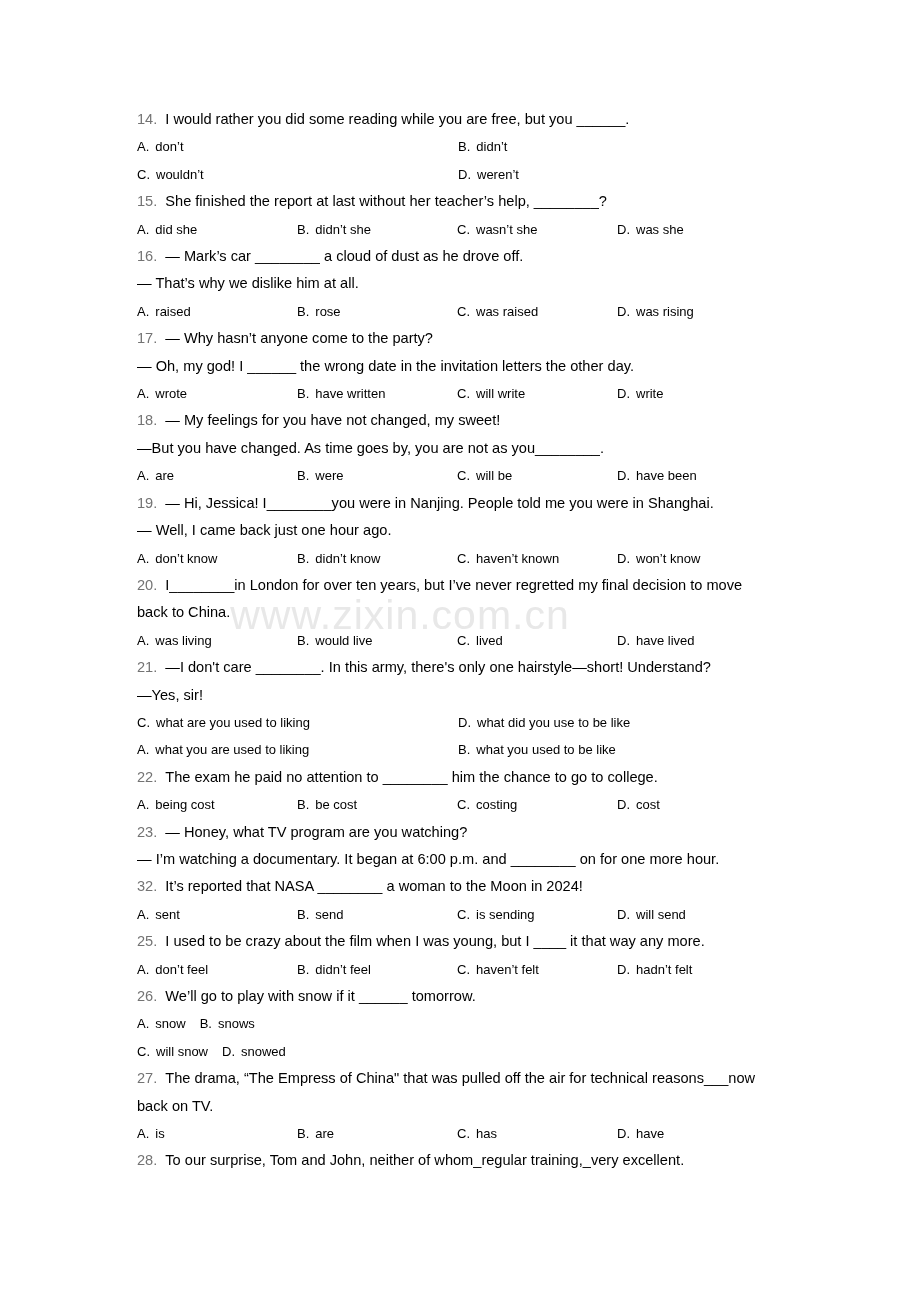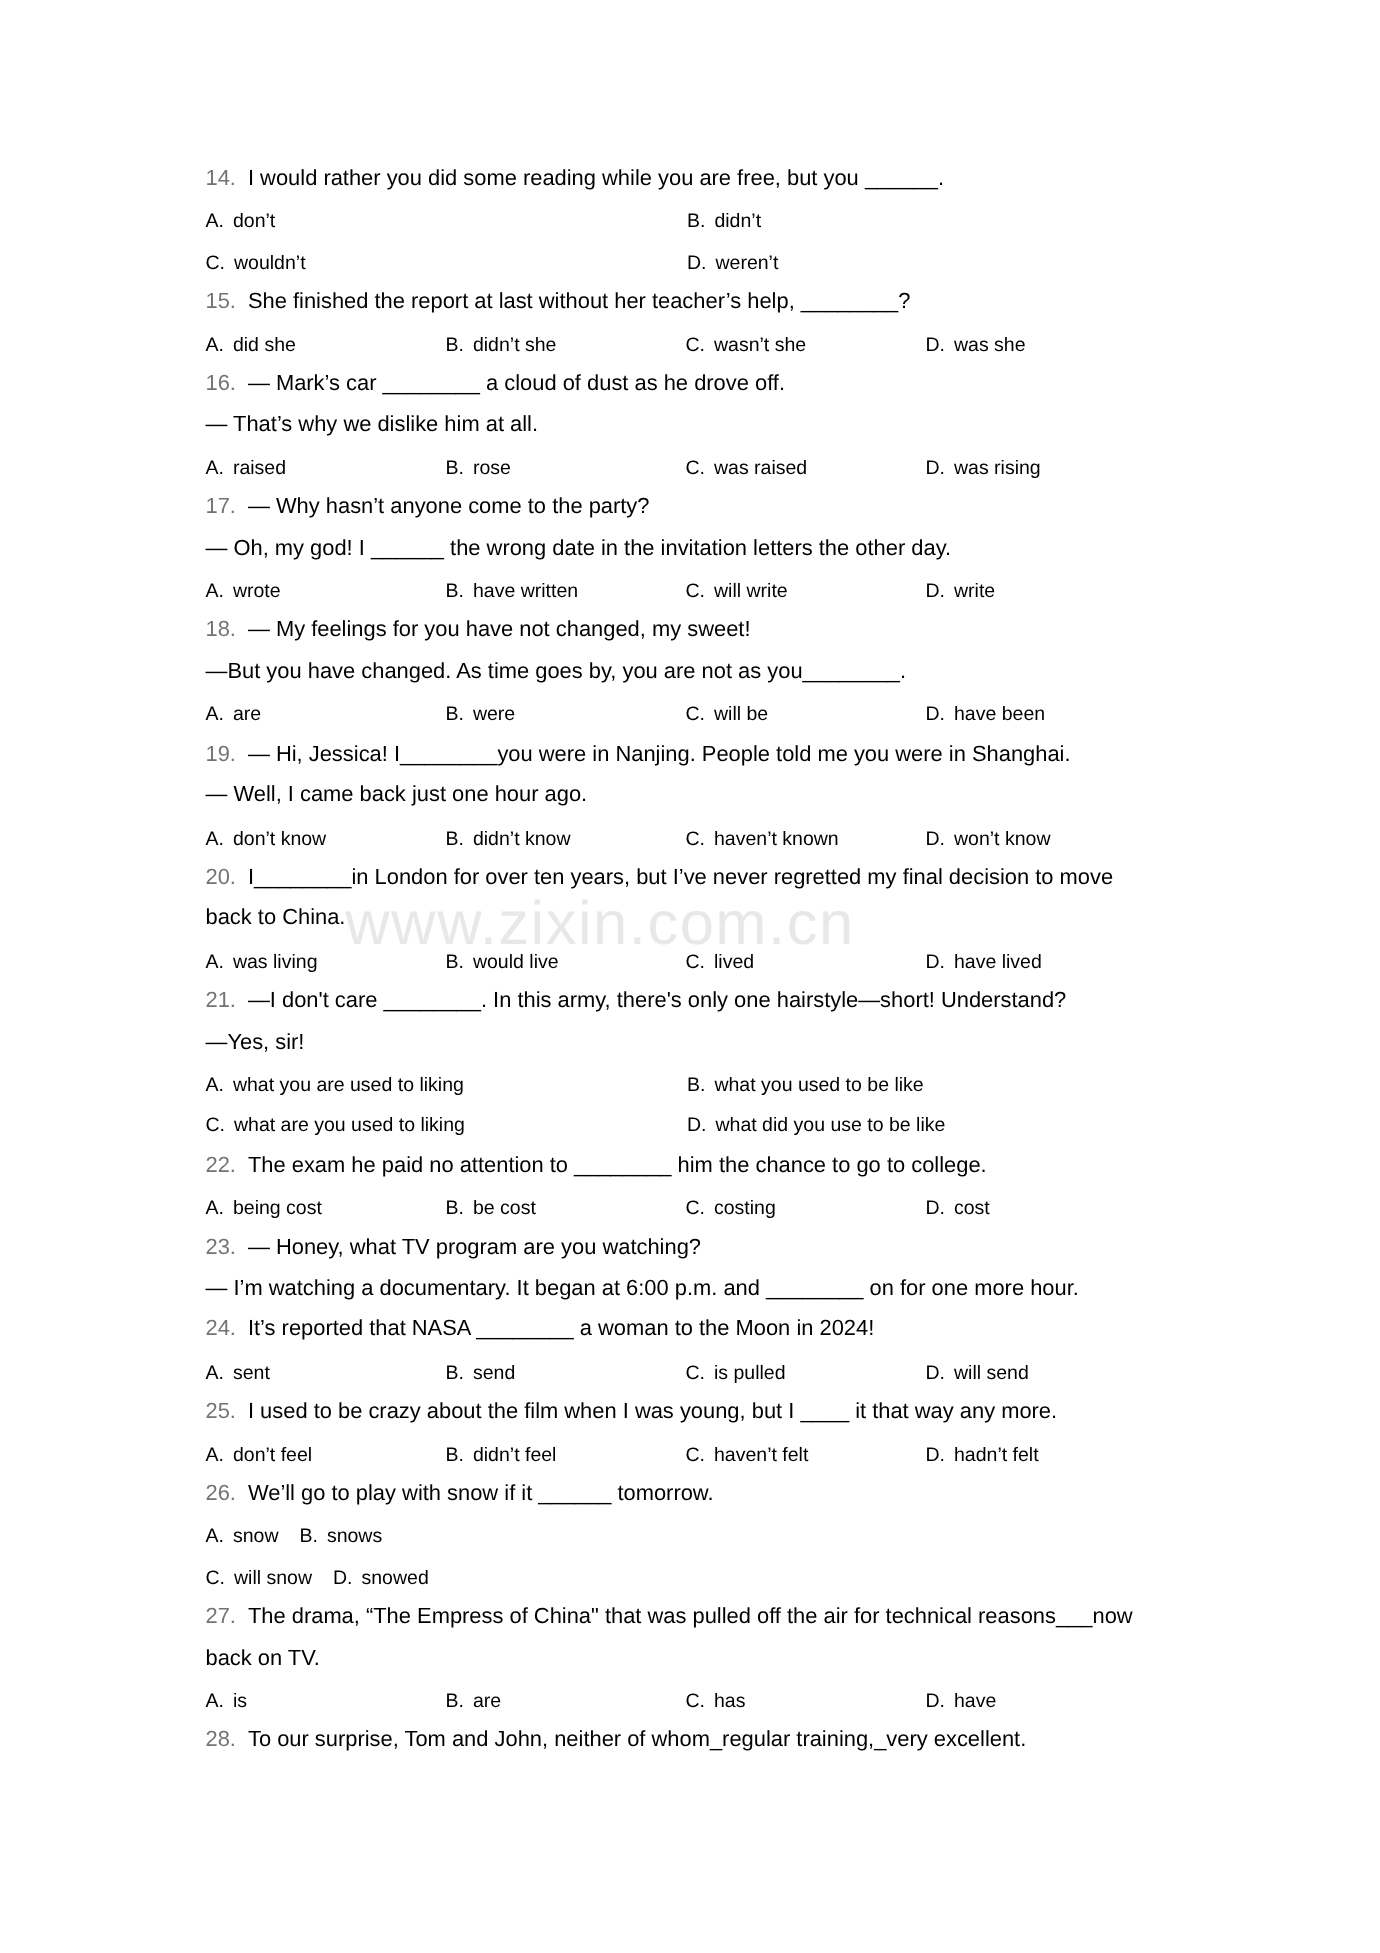--- a/index.html
+++ b/index.html
@@ -141,34 +141,34 @@
       <div class="opts cols4 row"><span class="opt"><span class="lbl">A.</span><span>don’t know</span></span><span class="opt"><span class="lbl">B.</span><span>didn’t know</span></span><span class="opt"><span class="lbl">C.</span><span>haven’t known</span></span><span class="opt"><span class="lbl">D.</span><span>won’t know</span></span></div>
     </div>
     <div class="q-block">
       <div class="stem"><span class="qnum">20.</span><span class="qnum-gap"></span><span>I________in London for over ten years, but I’ve never regretted my final decision to move</span></div>
       <div class="cont">back to China.</div>
       <div class="opts cols4 row"><span class="opt"><span class="lbl">A.</span><span>was living</span></span><span class="opt"><span class="lbl">B.</span><span>would live</span></span><span class="opt"><span class="lbl">C.</span><span>lived</span></span><span class="opt"><span class="lbl">D.</span><span>have lived</span></span></div>
     </div>
     <div class="q-block">
       <div class="stem"><span class="qnum">21.</span><span class="qnum-gap"></span><span>—I don't care ________. In this army, there's only one hairstyle—short! Understand?</span></div>
       <div class="cont">—Yes, sir!</div>
+      <div class="opts cols2 row"><span class="opt"><span class="lbl">C.</span><span>what are you used to liking</span></span><span class="opt"><span class="lbl">D.</span><span>what did you use to be like</span></span></div>
       <div class="opts cols2 row"><span class="opt"><span class="lbl">A.</span><span>what you are used to liking</span></span><span class="opt"><span class="lbl">B.</span><span>what you used to be like</span></span></div>
-      <div class="opts cols2 row"><span class="opt"><span class="lbl">C.</span><span>what are you used to liking</span></span><span class="opt"><span class="lbl">D.</span><span>what did you use to be like</span></span></div>
     </div>
     <div class="q-block">
       <div class="stem"><span class="qnum">22.</span><span class="qnum-gap"></span><span>The exam he paid no attention to ________ him the chance to go to college.</span></div>
       <div class="opts cols4 row"><span class="opt"><span class="lbl">A.</span><span>being cost</span></span><span class="opt"><span class="lbl">B.</span><span>be cost</span></span><span class="opt"><span class="lbl">C.</span><span>costing</span></span><span class="opt"><span class="lbl">D.</span><span>cost</span></span></div>
     </div>
     <div class="q-block">
       <div class="stem"><span class="qnum">23.</span><span class="qnum-gap"></span><span>— Honey, what TV program are you watching?</span></div>
       <div class="cont">— I’m watching a documentary. It began at 6:00 p.m. and ________ on for one more hour.</div>
     </div>
     <div class="q-block">
-      <div class="stem"><span class="qnum">24.</span><span class="qnum-gap"></span><span>It’s reported that NASA ________ a woman to the Moon in 2024!</span></div>
-      <div class="opts cols4 row"><span class="opt"><span class="lbl">A.</span><span>sent</span></span><span class="opt"><span class="lbl">B.</span><span>send</span></span><span class="opt"><span class="lbl">C.</span><span>is pulled</span></span><span class="opt"><span class="lbl">D.</span><span>will send</span></span></div>
+      <div class="stem"><span class="qnum">32.</span><span class="qnum-gap"></span><span>It’s reported that NASA ________ a woman to the Moon in 2024!</span></div>
+      <div class="opts cols4 row"><span class="opt"><span class="lbl">A.</span><span>sent</span></span><span class="opt"><span class="lbl">B.</span><span>send</span></span><span class="opt"><span class="lbl">C.</span><span>is sending</span></span><span class="opt"><span class="lbl">D.</span><span>will send</span></span></div>
     </div>
     <div class="q-block">
       <div class="stem"><span class="qnum">25.</span><span class="qnum-gap"></span><span>I used to be crazy about the film when I was young, but I ____ it that way any more.</span></div>
       <div class="opts cols4 row"><span class="opt"><span class="lbl">A.</span><span>don’t feel</span></span><span class="opt"><span class="lbl">B.</span><span>didn’t feel</span></span><span class="opt"><span class="lbl">C.</span><span>haven’t felt</span></span><span class="opt"><span class="lbl">D.</span><span>hadn’t felt</span></span></div>
     </div>
     <div class="q-block">
       <div class="stem"><span class="qnum">26.</span><span class="qnum-gap"></span><span>We’ll go to play with snow if it ______ tomorrow.</span></div>
       <div class="opts inline row"><span class="opt"><span class="lbl">A.</span><span>snow</span></span><span class="opt"><span class="lbl">B.</span><span>snows</span></span></div>
       <div class="opts inline row"><span class="opt"><span class="lbl">C.</span><span>will snow</span></span><span class="opt"><span class="lbl">D.</span><span>snowed</span></span></div>
     </div>

